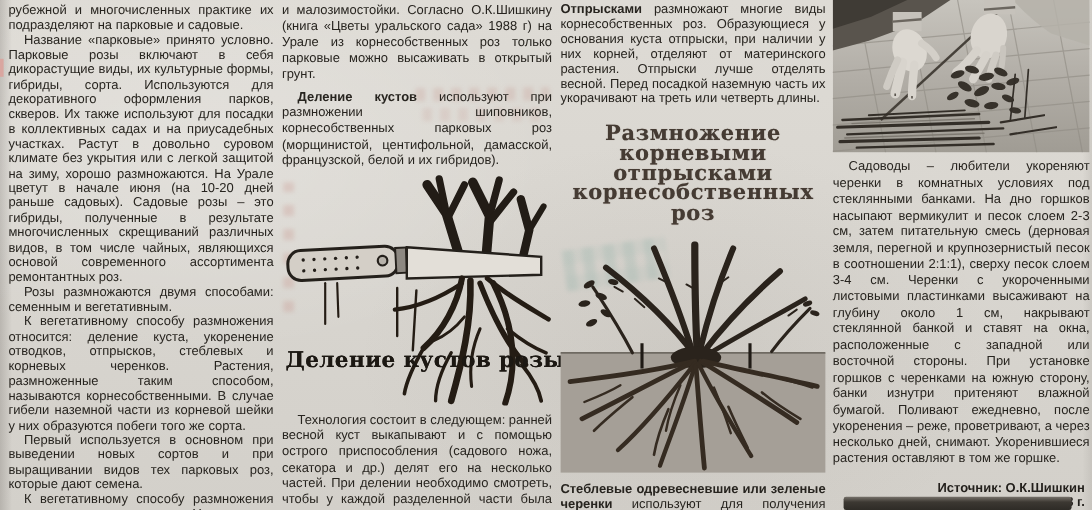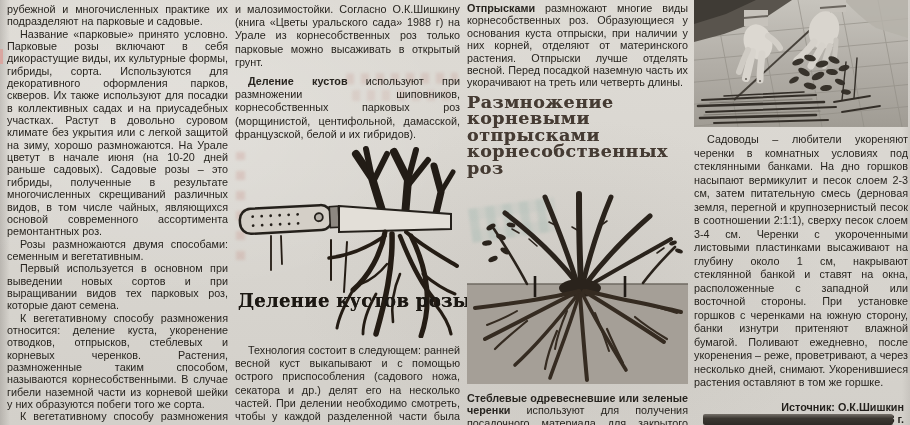--- a/index.html
+++ b/index.html
@@ -30,21 +30,21 @@
   .gap6{margin-top:6px;}
   .fig{position:relative;margin:0;}
   .fig svg{display:block;}
   .fig-caption{
     position:absolute;left:3px;top:146px;
     font-family:"DejaVu Serif", serif;font-weight:bold;
     font-size:18px;color:#1c1813;letter-spacing:.3px;white-space:nowrap;
     text-shadow:0 0 .5px #1c1813;
   }
   .deco-heading{
-    margin-top:5px;text-align:left;
+    margin-top:15px;text-align:center;
     font-family:"DejaVu Serif", serif;font-weight:600;
     font-size:17.5px;line-height:16.5px;color:#453b33;
     letter-spacing:.5px;text-shadow:0 0 .6px rgba(60,45,35,.55);
   }
   .deco-heading .dh-line{display:block;}
   .source{
     margin-top:11px;text-align:right;font-weight:bold;
     font-size:10.8px;line-height:12.6px;color:#221f1b;padding-right:4px;
   }
   .source span{display:block;}
@@ -76,22 +76,22 @@
   <div class="edge-mark"></div>
   <div class="ghost ghost-rows ghost-a"></div>
   <div class="ghost ghost-rows ghost-a2"></div>
   <div class="ghost ghost-b"></div>
   <div class="ghost ghost-c"></div>
 
   <section class="col col1">
     <p class="para cont">рубежной и многочисленных практике их подразделяют на парковые и садовые.</p>
     <p class="para">Название «парковые» принято условно. Парковые розы включают в себя дикорастущие виды, их культурные формы, гибриды, сорта. Используются для декоративного оформления парков, скверов. Их также используют для посадки в коллективных садах и на приусадебных участках.  Растут в довольно суровом климате без укрытия или с легкой защитой на зиму, хорошо размножаются. На Урале цветут в начале июня (на 10-20 дней раньше садовых). Садовые розы – это гибриды, полученные в результате многочисленных скрещиваний различных видов, в том числе чайных, являющихся основой современного ассортимента ремонтантных роз.</p>
     <p class="para">Розы размножаются двумя способами: семенным и вегетативным.</p>
+    <p class="para">К вегетативному способу размножения относится: деление куста, укоренение отводков, отпрысков, стеблевых и корневых черенков. Растения, размноженные таким способом, называются корнесобственными. В случае гибели наземной части из корневой шейки у них образуются побеги того же сорта.</p>
     <p class="para">Первый используется в основном при выведении новых сортов и при выращивании видов тех парковых роз, которые дают семена.</p>
-    <p class="para">К вегетативному способу размножения относится: деление куста, укоренение отводков, отпрысков, стеблевых и корневых черенков. Растения, размноженные таким способом, называются корнесобственными. В случае гибели наземной части из корневой шейки у них образуются побеги того же сорта.</p>
     <p class="para">К вегетативному способу размножения относят также прививку. У привитых растений в случае гибели наземной части, сорт не сохраняется, а вырастают побеги шиповника (при</p>
   </section>
 
   <section class="col col2">
     <p class="para cont">и малозимостойки. Согласно О.К.Шишкину (книга «Цветы уральского сада» 1988 г) на Урале из корнесобственных роз только парковые можно высаживать в открытый грунт.</p>
     <p class="para gap6"><b>Деление кустов</b><span> используют при размножении шиповников, корнесобственных парковых роз (морщинистой, центифольной, дамасской, французской, белой и их гибридов).</span></p>
 
     <figure class="fig" style="height:194px;margin-top:3px;">
       <svg width="225" height="194" viewBox="0 0 225 194">
         <g stroke="#221c16" fill="none" stroke-linecap="round">

